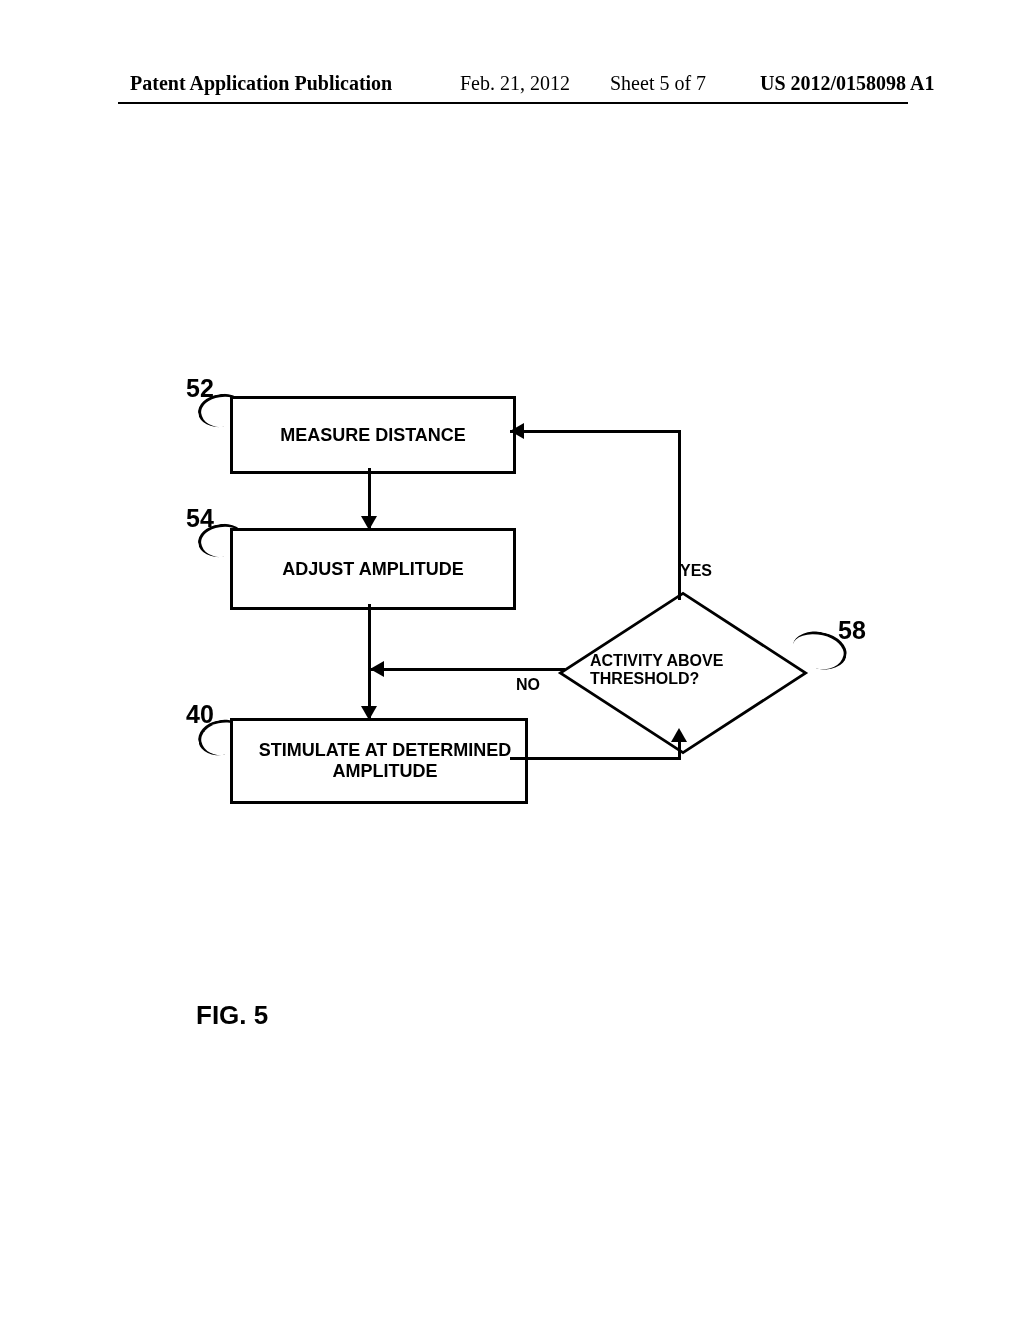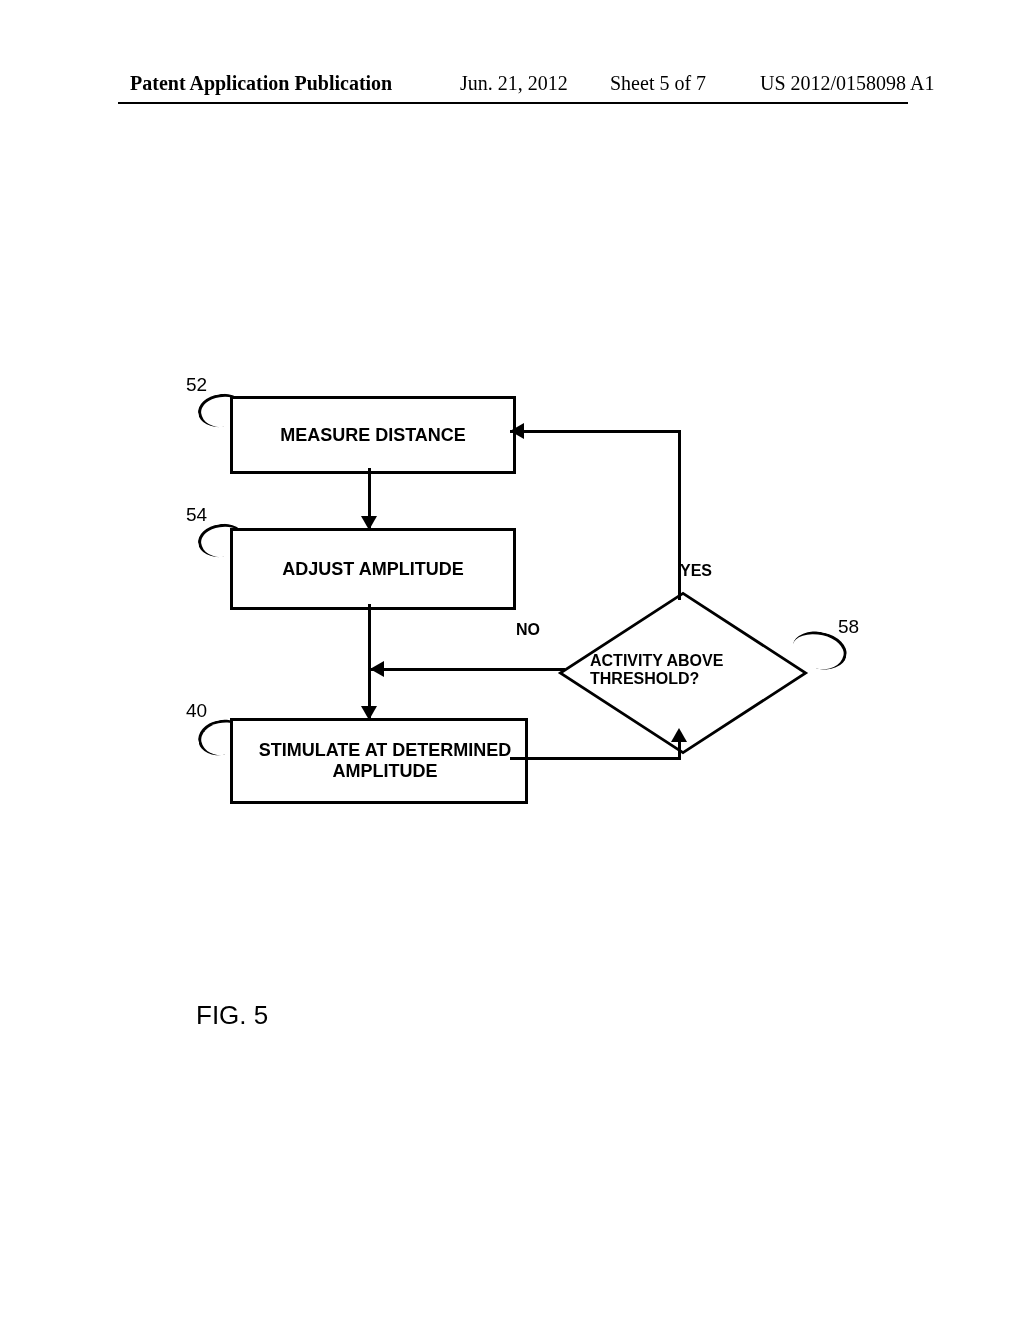--- a/index.html
+++ b/index.html
@@ -19,21 +19,21 @@
     position: absolute;
     top: 72px;
     left: 0;
     width: 1024px;
     font-family: "Times New Roman", Times, serif;
     font-size: 20px;
   }
   .header .pub   { position: absolute; left: 130px; font-weight: bold; }
   .header .date  { position: absolute; left: 460px; }
   .header .sheet { position: absolute; left: 610px; }
-  .header .appno { position: absolute; left: 760px; font-weight: normal; }
+  .header .appno { position: absolute; left: 760px; font-weight: bold; }
   .header-rule {
     position: absolute;
     top: 102px; left: 118px; width: 790px;
     border-top: 2px solid #000;
   }
 
   .box {
     position: absolute;
     border: 3px solid #000;
     background: #fff;
@@ -44,22 +44,22 @@
     font-weight: bold;
     font-size: 18px;
     line-height: 1.15;
   }
   .box1 { left: 230px; top: 396px; width: 280px; height: 72px; }
   .box2 { left: 230px; top: 528px; width: 280px; height: 76px; }
   .box3 { left: 230px; top: 718px; width: 280px; height: 80px; padding-left: 12px; }
 
   .ref {
     position: absolute;
-    font-weight: normal;
-    font-size: 19px;
+    font-weight: bold;
+    font-size: 25px;
   }
   .ref52 { left: 186px; top: 374px; }
   .ref54 { left: 186px; top: 504px; }
   .ref56 { left: 186px; top: 700px; }
   .ref58 { left: 838px; top: 616px; }
 
   
   .leader { position: absolute; border: 3px solid #000; border-radius: 50%; }
   .lead52 { left: 198px; top: 394px; width: 44px; height: 30px; border-right: none; border-bottom: none; transform: rotate(-8deg); }
   .lead54 { left: 198px; top: 524px; width: 44px; height: 30px; border-right: none; border-bottom: none; transform: rotate(-8deg); }
@@ -88,26 +88,26 @@
     padding: 0 30px;
     box-sizing: border-box;
   }
 
   .edge-label {
     position: absolute;
     font-weight: bold;
     font-size: 16px;
   }
   .yes-label { left: 680px; top: 562px; }
-  .no-label  { left: 516px; top: 621px; }
+  .no-label  { left: 516px; top: 676px; }
 
   .figcap {
     position: absolute;
     left: 196px; top: 1000px;
-    font-weight: normal;
+    font-weight: bold;
     font-size: 26px;
   }
 
   
   .line { position: absolute; background: #000; }
   .vline { width: 3px; }
   .hline { height: 3px; }
 
   
   .arrow-down {
@@ -129,21 +129,21 @@
     border-right: 14px solid #000;
   }
 </style>
 </head>
 <body>
 
 <div class="page">
 
   <div class="header">
     <span class="pub">Patent Application Publication</span>
-    <span class="date">Jun. 21, 2012</span>
+    <span class="date">Feb. 21, 2012</span>
     <span class="sheet">Sheet 5 of 7</span>
     <span class="appno">US 2012/0158098 A1</span>
   </div>
   <div class="header-rule"></div>
 
   <div class="ref ref52">52</div>
   <div class="leader lead52"></div>
   <div class="ref ref54">54</div>
   <div class="leader lead54"></div>
   <div class="ref ref56">40</div>

